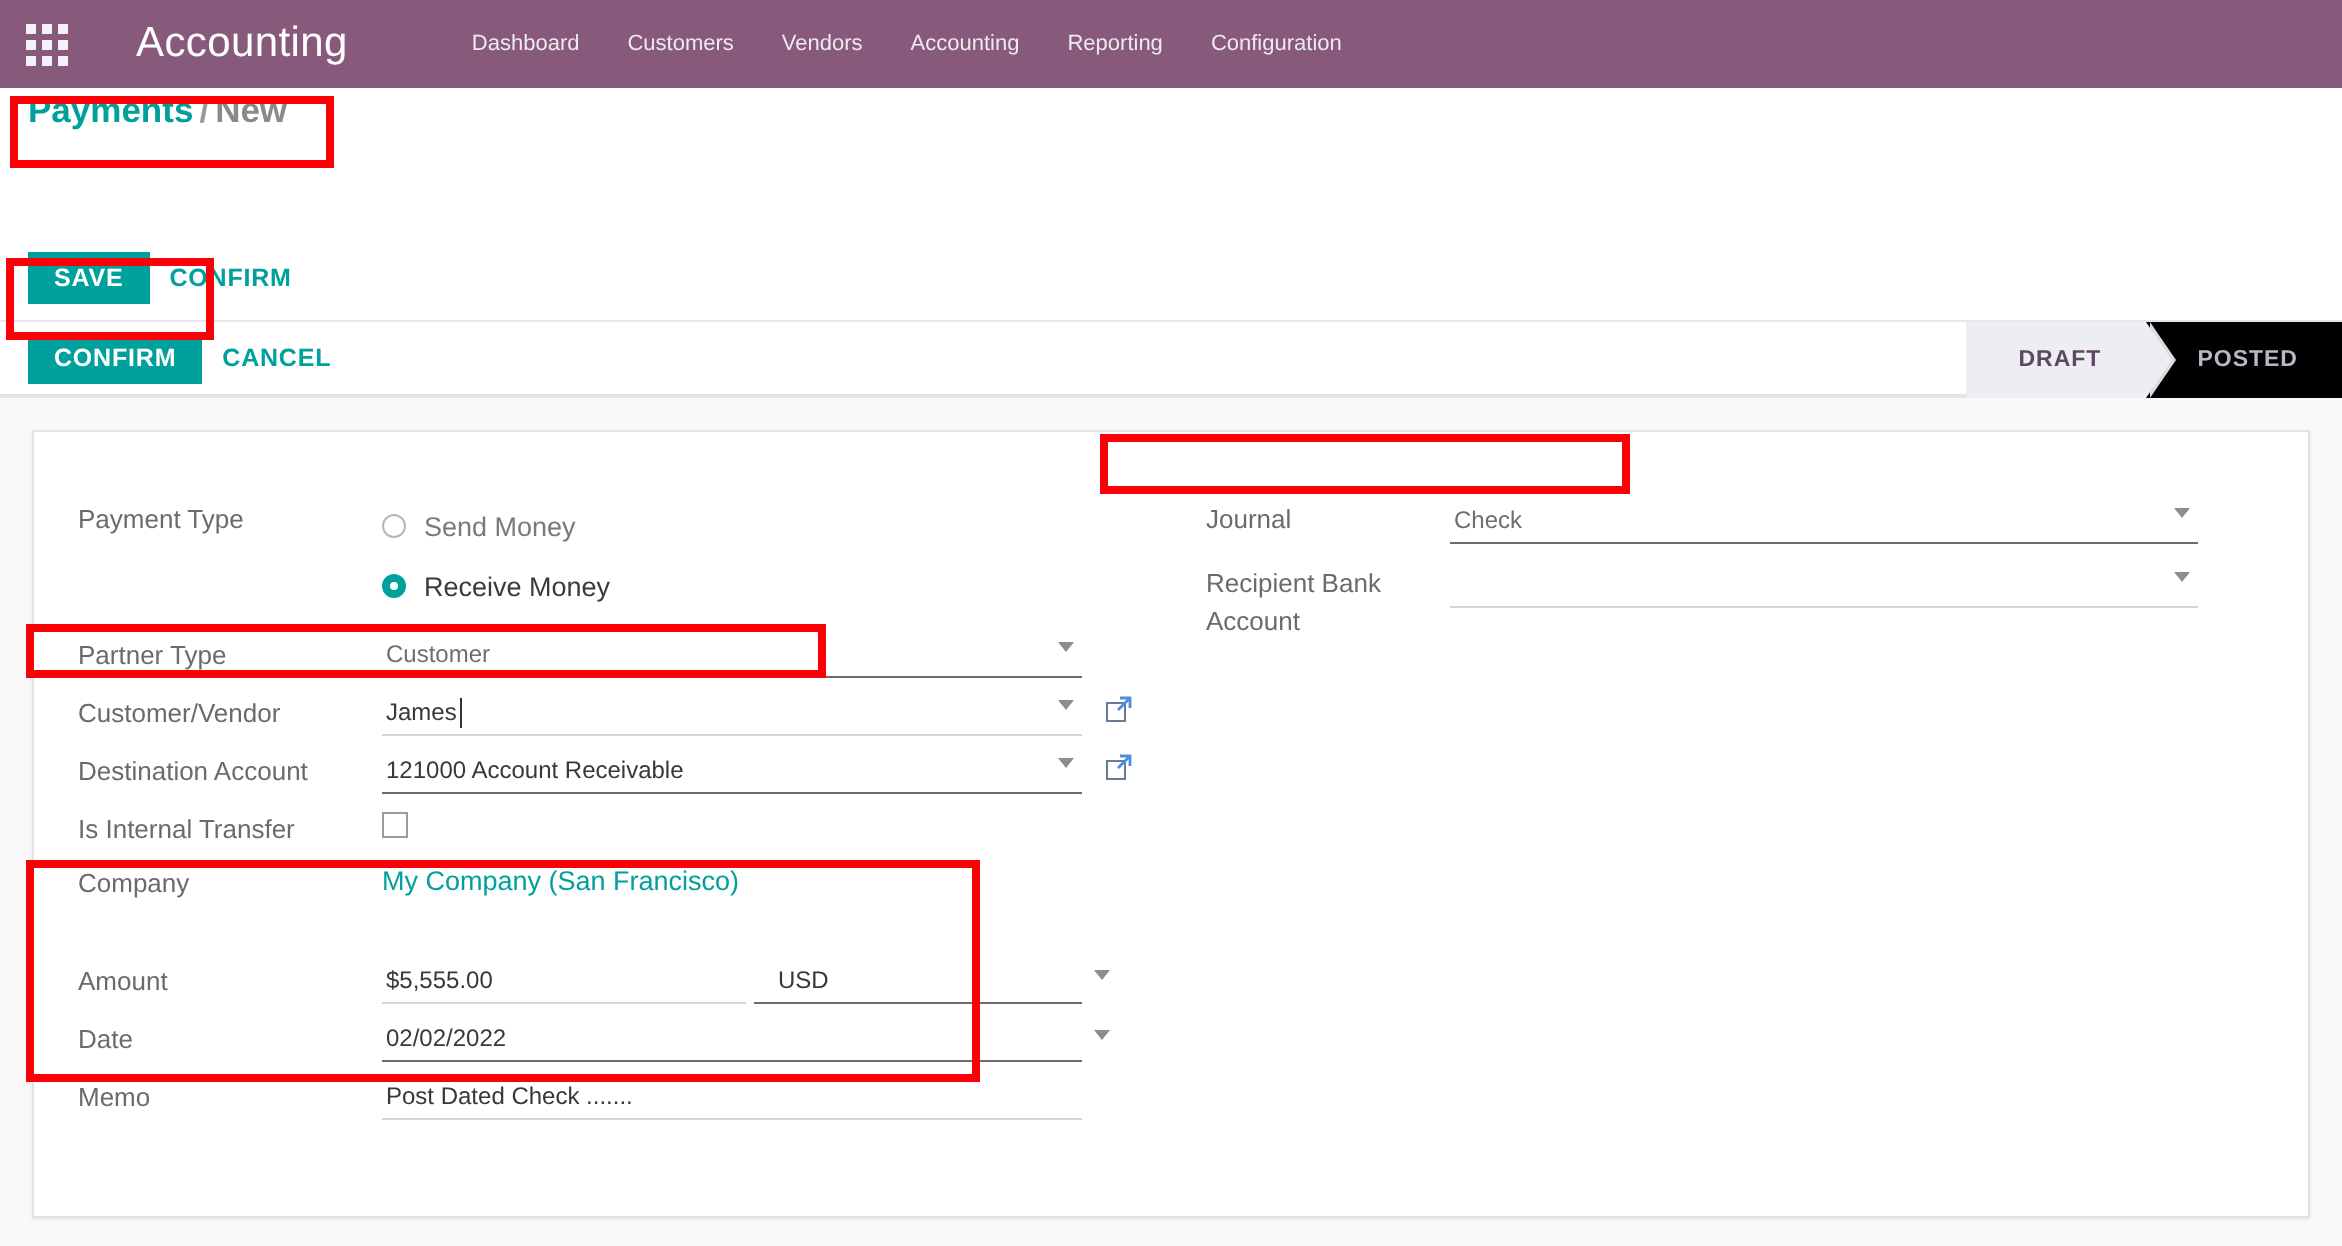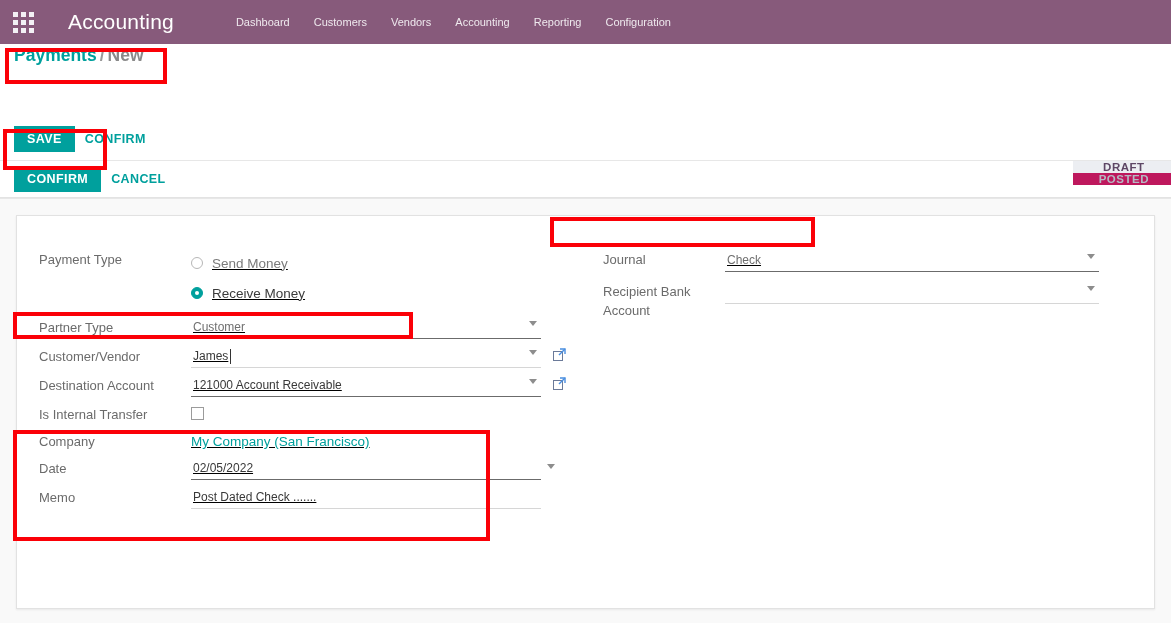--- a/index.html
+++ b/index.html
@@ -54,28 +54,28 @@
     font-weight: bold; letter-spacing: .4px; padding: 6px 10px; cursor: pointer;
   }
 
   
   .status-row {
     border-top: 1px solid #e7e7e7; border-bottom: 1px solid #e3e3e3;
     height: 38px; display: flex; align-items: center; padding-left: 3px;
     position: relative; background: #fff;
   }
   .status-btns { display: flex; align-items: center; }
-  .statusbar { position: absolute; right: 0; top: 0; height: 38px; display: flex; flex-direction: column; }
+  .statusbar { position: absolute; right: 0; top: 0; height: 38px; display: flex; }
   .stage {
     position: relative; display: flex; align-items: center; justify-content: center;
     padding: 0 22px 0 26px; font-size: 11.5px; font-weight: bold; letter-spacing: .5px;
     cursor: pointer;
   }
   .stage.done { background: #eceef2; color: #5e4765; }
-  .stage.todo { background: #be185d; color: #b5b9c4; }
+  .stage.todo { background: #000000; color: #b5b9c4; }
   .stage.done:after {
     content: ""; position: absolute; right: -13px; top: 0;
     width: 0; height: 0; border-top: 19px solid transparent;
     border-bottom: 19px solid transparent; border-left: 13px solid #eceef2; z-index: 2;
   }
   .stage.done:before {
     content: ""; position: absolute; right: -15px; top: 0;
     width: 0; height: 0; border-top: 19px solid transparent;
     border-bottom: 19px solid transparent; border-left: 13px solid #d8dbe2; z-index: 1;
   }
@@ -90,21 +90,21 @@
   .cols { display: flex; }
   .col { width: 530px; }
   .col-right { margin-left: 0px; }
 
   table.fields { border-collapse: collapse; width: 100%; }
   table.fields td { padding: 0; vertical-align: top; }
   td.lbl {
     width: 152px; font-size: 13px; font-weight: normal; color: #6b6b6b;
     padding-top: 5px; padding-bottom: 5px; line-height: 19px;
   }
-  td.val { padding-top: 4px; padding-bottom: 4px; position: relative; text-decoration: underline; }
+  td.val { padding-top: 4px; padding-bottom: 4px; position: relative; }
 
   .field {
     position: relative; display: flex; align-items: center;
     font-size: 12px; color: #383838; min-height: 22px;
   }
   .uline-dark { border-bottom: 1px solid #6b6b6b; }
   .uline-light { border-bottom: 1px solid #d6d6d6; }
   .fval { padding: 1px 2px 3px 2px; }
   .fval.muted { color: #6f6f6f; }
   .caret {
@@ -294,26 +294,42 @@
             </tr>
 
             <tr>
               <td class="lbl" style="padding-top:8px;">Company</td>
               <td class="val" style="padding-top:8px;">
                 <span class="clink">My Company (San Francisco)</span>
               </td>
               <td></td>
             </tr>
 
+            <tr>
+              <td class="lbl" style="padding-top:30px;">Amount</td>
+              <td class="val" style="padding-top:29px;">
+                <div style="display:flex;">
+                  <div class="field uline-light" style="width:182px;">
+                    <span class="fval">$5,555.00</span>
+                  </div>
+                  <div class="field uline-dark" style="flex:1;margin-left:4px;position:relative;">
+                    <span class="fval" style="margin-left:10px;">USD</span>
+                  </div>
+                </div>
+              </td>
+              <td class="caret-cell" style="padding-top:34px;">
+                <span class="caret-abs" style="left:6px;top:34px;"></span>
+              </td>
+            </tr>
 
             <tr>
               <td class="lbl" style="padding-top:8px;">Date</td>
               <td class="val" style="padding-top:7px;">
                 <div class="field uline-dark">
-                  <span class="fval">02/05/2022</span>
+                  <span class="fval">02/02/2022</span>
                 </div>
               </td>
               <td class="caret-cell">
                 <span class="caret-abs" style="left:6px;top:13px;"></span>
               </td>
             </tr>
 
             <tr>
               <td class="lbl" style="padding-top:8px;">Memo</td>
               <td class="val" style="padding-top:7px;">

